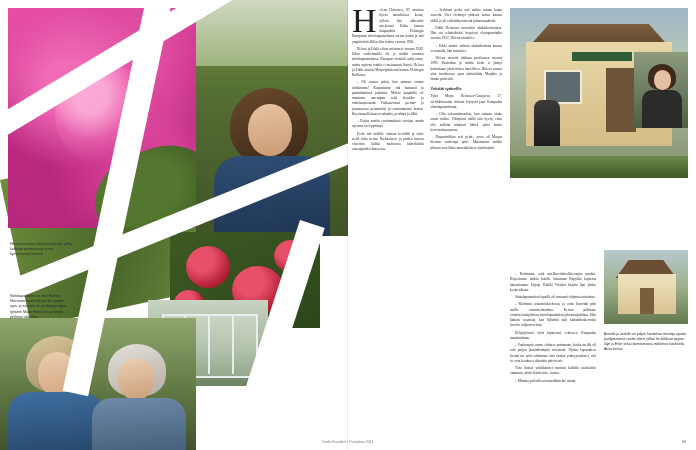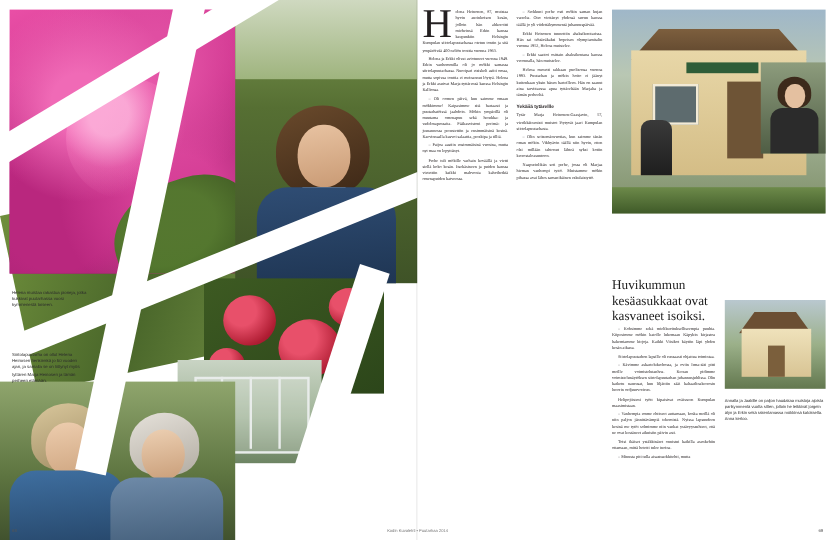--- a/index.html
+++ b/index.html
@@ -250,21 +250,20 @@
         <p>Erkki Heinonen tunnettiin ahaksikenttarissa. Hän sai tehtäväkaksi hopeisen olympiamitalin vuonna 1952, Helena muistelee.</p>
         <p>– Erkki saattoi osittain ahaksikentana kanssa veronnalla, hän muistelee.</p>
         <p>Helena menetti rakkaan puolisonsa vuonna 1993. Puutarhan ja mökin hoito ei jäänyt kuitenkaan yksin hänen harteilleen. Hän on saanut aina tarvittaessa apua tyttäreltään Marjalta ja tämän perheeltä.</p>
         <div class="subhead">Yekäiiä tytärellle</div>
         <p class="noind">Tytär Marja Heinonen-Gaasjavin, 57, vierikkäinenisti muistot löytyvät jaari Kumpulan siirtolapuutarhasta.</p>
         <p>– Olin seitsemänvuotias, kun saimme tänän oman mökin. Vikhyävin täällä niin hyvin, etten olsi millään tahtonut lähteä syksi kotiin kerrostaloasuntoon.</p>
         <p>Naapurinlikän seti perhe, jossa oli Marjaa hieman vanhempi tyttö. Muistamme mökin pihassa avai lähes samanikäinen eskulaistyttö.</p>
       </div>
     </div>
 
-    <div class="headline">Huvikummun kesäasukkaat ovat kasvaneet isoiksi.</div>
 
     <div style="position:absolute;left:162px;top:272px;width:86px;font-size:3.5px;line-height:1.5;text-align:justify;">
       <p style="margin:0 0 2px 0;text-indent:5px;">– Kohsimme sekä mielikuvitukselliseempia puuhia. Kiipesimme mökin katolle lukemaan Käpykin kirjastoa hakemiamme kirjoja. Kaikki Viisikot käytiin läpi yhden kesän aikana.</p>
       <p style="margin:0 0 2px 0;text-indent:5px;">Siirtolapuutarhon lapsille oli runsaasti ohjattua toimintaa.</p>
       <p style="margin:0 0 2px 0;text-indent:5px;">– Kävimme askartelukerhossa, ja oviin Irma-täti pitti meille voimistelutanhoa. Kerran pidimme voimistelunäytöksen siirtolapuutarhan juhannusjuhlissa. Olin katketu naurusat, kun liljättiin sääi kaltaatlinakerrosin lucorin ordjuurvorirun.</p>
       <p style="margin:0 0 2px 0;text-indent:5px;">Helipojiisteni tyött kipaisivat eväisseen Kumpulan maasimistaan.</p>
       <p style="margin:0 0 2px 0;text-indent:5px;">– Vanhempia emme ehtineet auttamaan, koska meillä oli niin paljon jännittävämpiä tekemistä. Nyissa lapsuudeen kesinä me tytöt solmimme niin vankat ystävyyssuhteet, että ne ovat kestäneet aikuisiin päivin asti.</p>
       <p style="margin:0 0 2px 0;text-indent:5px;">Toisi ikäiset ystäkkinäret onnistui kaikilla asenkehiin ottamaan, mittä hetetti tulee inoina.</p>
       <p style="margin:0 0 2px 0;text-indent:5px;">– Minusta piti tulla aisastuarkkitehti, mutta</p>
     </div>

